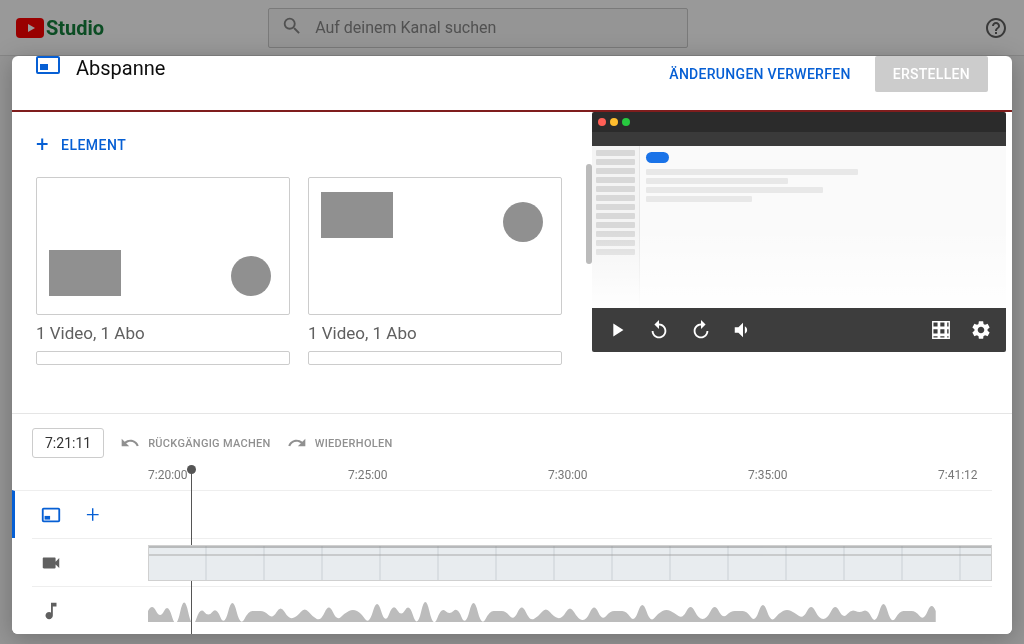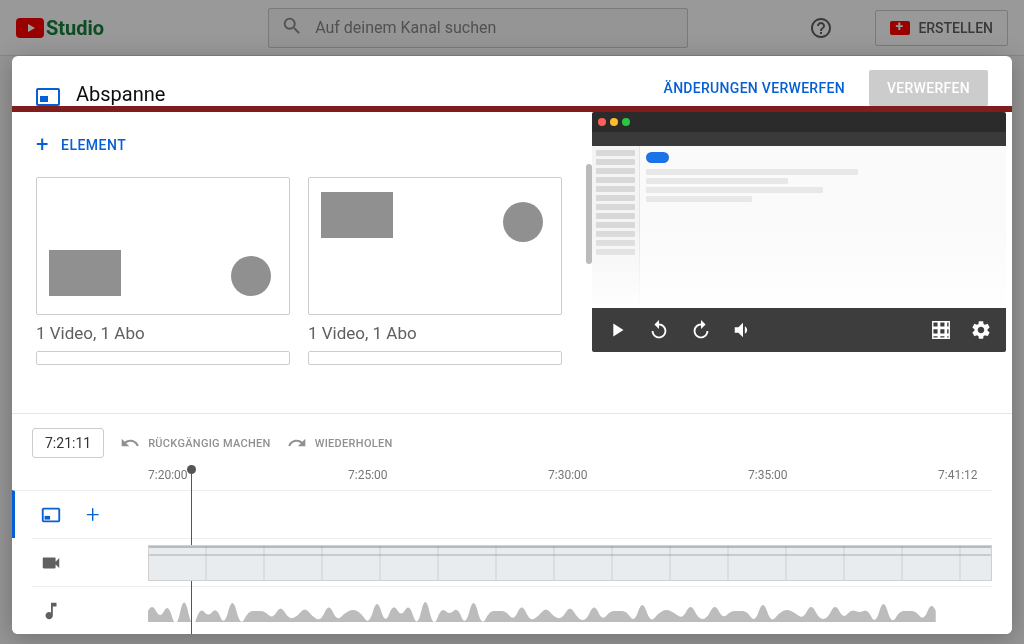--- a/index.html
+++ b/index.html
@@ -16,21 +16,21 @@
   .create-btn { margin-left: 18px; height: 36px; border: 1px solid #ccc; border-radius: 2px; display: flex; align-items: center; padding: 0 14px; gap: 8px; font-weight: 500; font-size: 14px; color: #606060; }
   .create-icon { width: 20px; height: 14px; background: #ff0000; border-radius: 2px; position: relative; }
   .create-icon::after { content: '+'; color: #fff; position: absolute; top: -3px; left: 5px; font-size: 14px; font-weight: 700; }
 
   
   .dim { position: absolute; inset: 0; background: rgba(0,0,0,0.4); }
 
   
   .modal { position: absolute; top: 56px; left: 12px; right: 12px; bottom: 10px; background: #fff; border-radius: 6px; box-shadow: 0 4px 24px rgba(0,0,0,0.25); display: flex; flex-direction: column; overflow: hidden; }
 
-  .modal-header { height: 56px; display: flex; align-items: flex-end; padding: 0 24px; border-bottom: 6px solid #7f1d1d; }
+  .modal-header { height: 56px; display: flex; align-items: flex-start; padding: 0 24px; border-bottom: 2px solid #7f1d1d; }
   .endscreen-icon { width: 24px; height: 18px; border: 2px solid #065fd4; border-radius: 2px; position: relative; margin-right: 16px; }
   .endscreen-icon::after { content: ''; position: absolute; left: 2px; bottom: 2px; width: 8px; height: 6px; background: #065fd4; }
   .modal-title { font-size: 20px; font-weight: 400; color: #0d0d0d; }
   .modal-actions { margin-left: auto; display: flex; gap: 12px; align-items: center; }
   .btn-text { color: #065fd4; font-size: 14px; font-weight: 500; letter-spacing: 0.3px; padding: 8px 12px; cursor: pointer; }
   .btn-save { background: #ccc; color: #fff; font-size: 14px; font-weight: 500; letter-spacing: 0.3px; padding: 10px 18px; border-radius: 2px; }
 
   .modal-body { flex: 1; display: flex; overflow: hidden; }
   .left-pane { flex: 1; padding: 20px 24px 0 24px; display: flex; flex-direction: column; overflow: hidden; }
   .left-top { display: flex; justify-content: space-between; align-items: center; margin-bottom: 20px; }
@@ -106,35 +106,31 @@
           <path d="M15.5 14h-.79l-.28-.27A6.471 6.471 0 0016 9.5 6.5 6.5 0 109.5 16c1.61 0 3.09-.59 4.23-1.57l.27.28v.79l5 4.99L20.49 19l-4.99-5zm-6 0C7.01 14 5 11.99 5 9.5S7.01 5 9.5 5 14 7.01 14 9.5 11.99 14 9.5 14z"></path>
         </svg>
     </span>
     <span>Auf deinem Kanal suchen</span>
   </div>
   <span class="tophelp">
     <svg viewBox="0 0 24 24" fill="#606060">
         <path d="M11 18h2v-2h-2v2zm1-16C6.48 2 2 6.48 2 12s4.48 10 10 10 10-4.48 10-10S17.52 2 12 2zm0 18c-4.41 0-8-3.59-8-8s3.59-8 8-8 8 3.59 8 8-3.59 8-8 8zm0-14c-2.21 0-4 1.79-4 4h2c0-1.1.9-2 2-2s2 .9 2 2c0 2-3 1.75-3 5h2c0-2.25 3-2.5 3-5 0-2.21-1.79-4-4-4z"></path>
       </svg>
   </span>
-  <div class="create-btn">
-    <span class="create-icon"></span>
-    <span>ERSTELLEN</span>
-  </div>
 </div>
 
 <div class="dim"></div>
 
 <div class="modal">
   <div class="modal-header">
     <span class="endscreen-icon"></span>
     <span class="modal-title">Abspanne</span>
     <div class="modal-actions">
       <span class="btn-text">ÄNDERUNGEN VERWERFEN</span>
-      <span class="btn-save">VERWERFEN</span>
+      <span class="btn-save">ERSTELLEN</span>
     </div>
   </div>
 
   <div class="modal-body">
     <div class="left-pane" style="position:relative">
       <div class="left-top">
         <div class="element-btn">
           <span class="plus-icon">+</span>
           <span>ELEMENT</span>
         </div>

